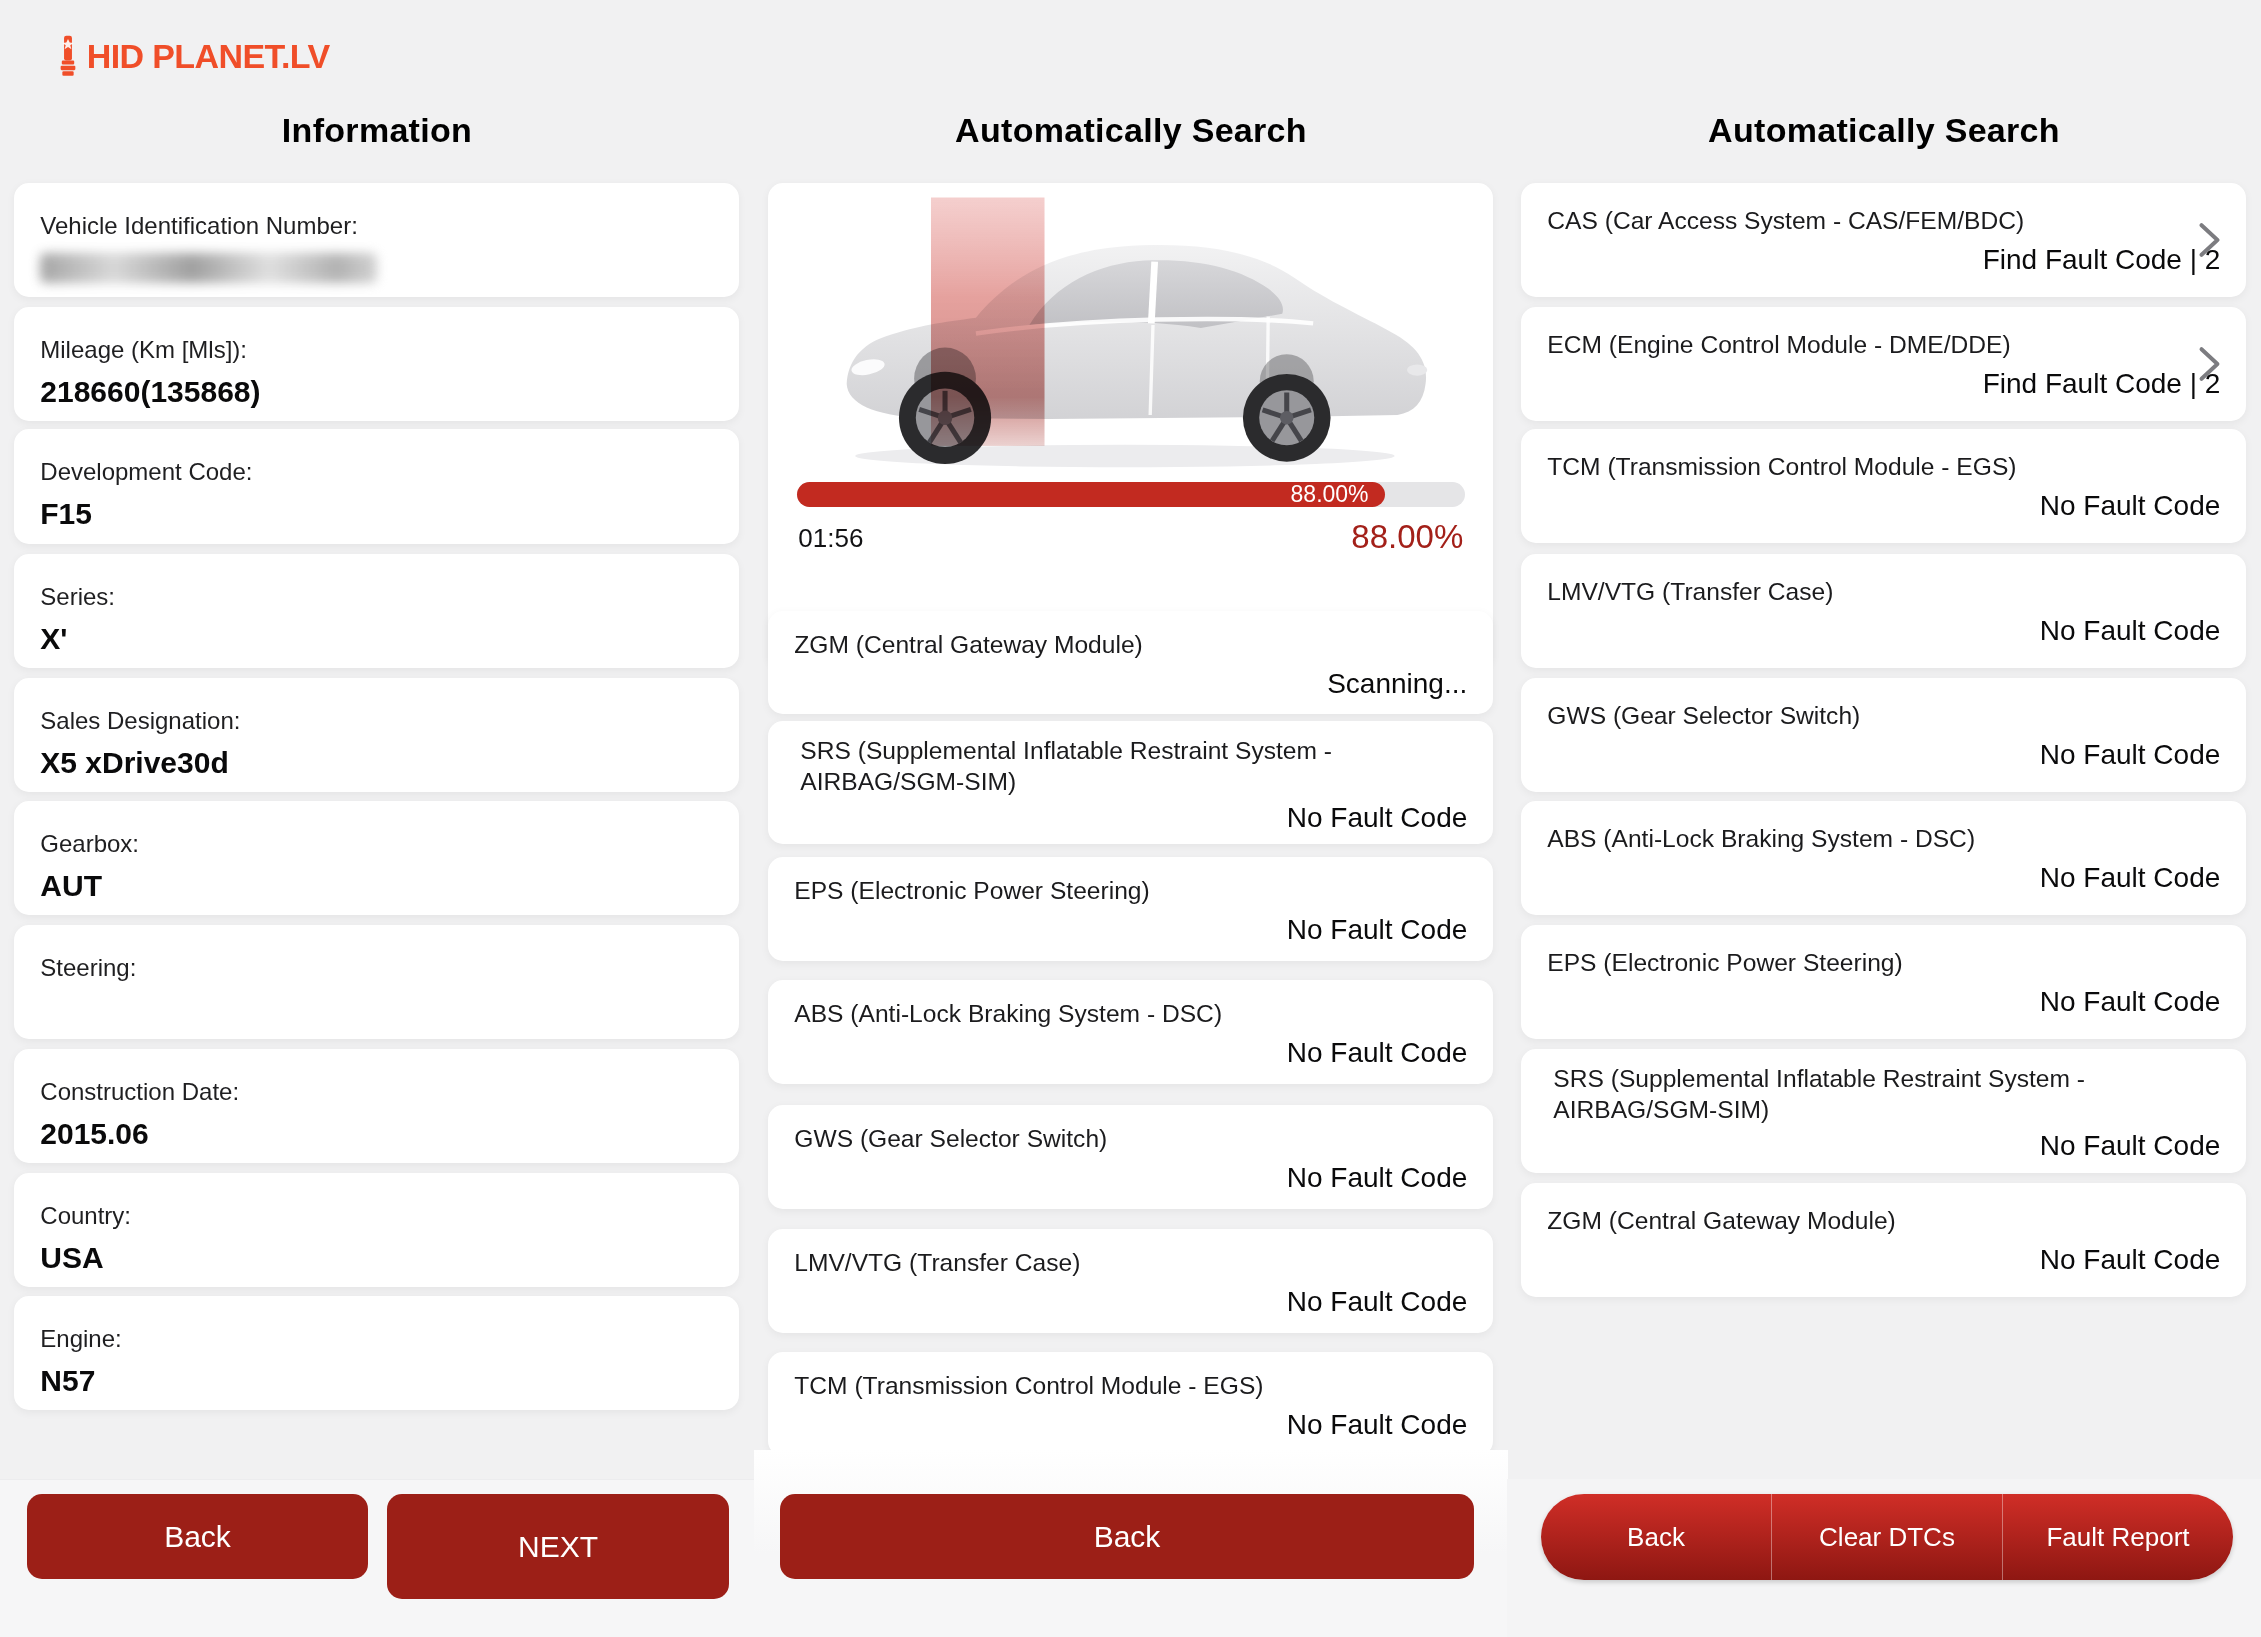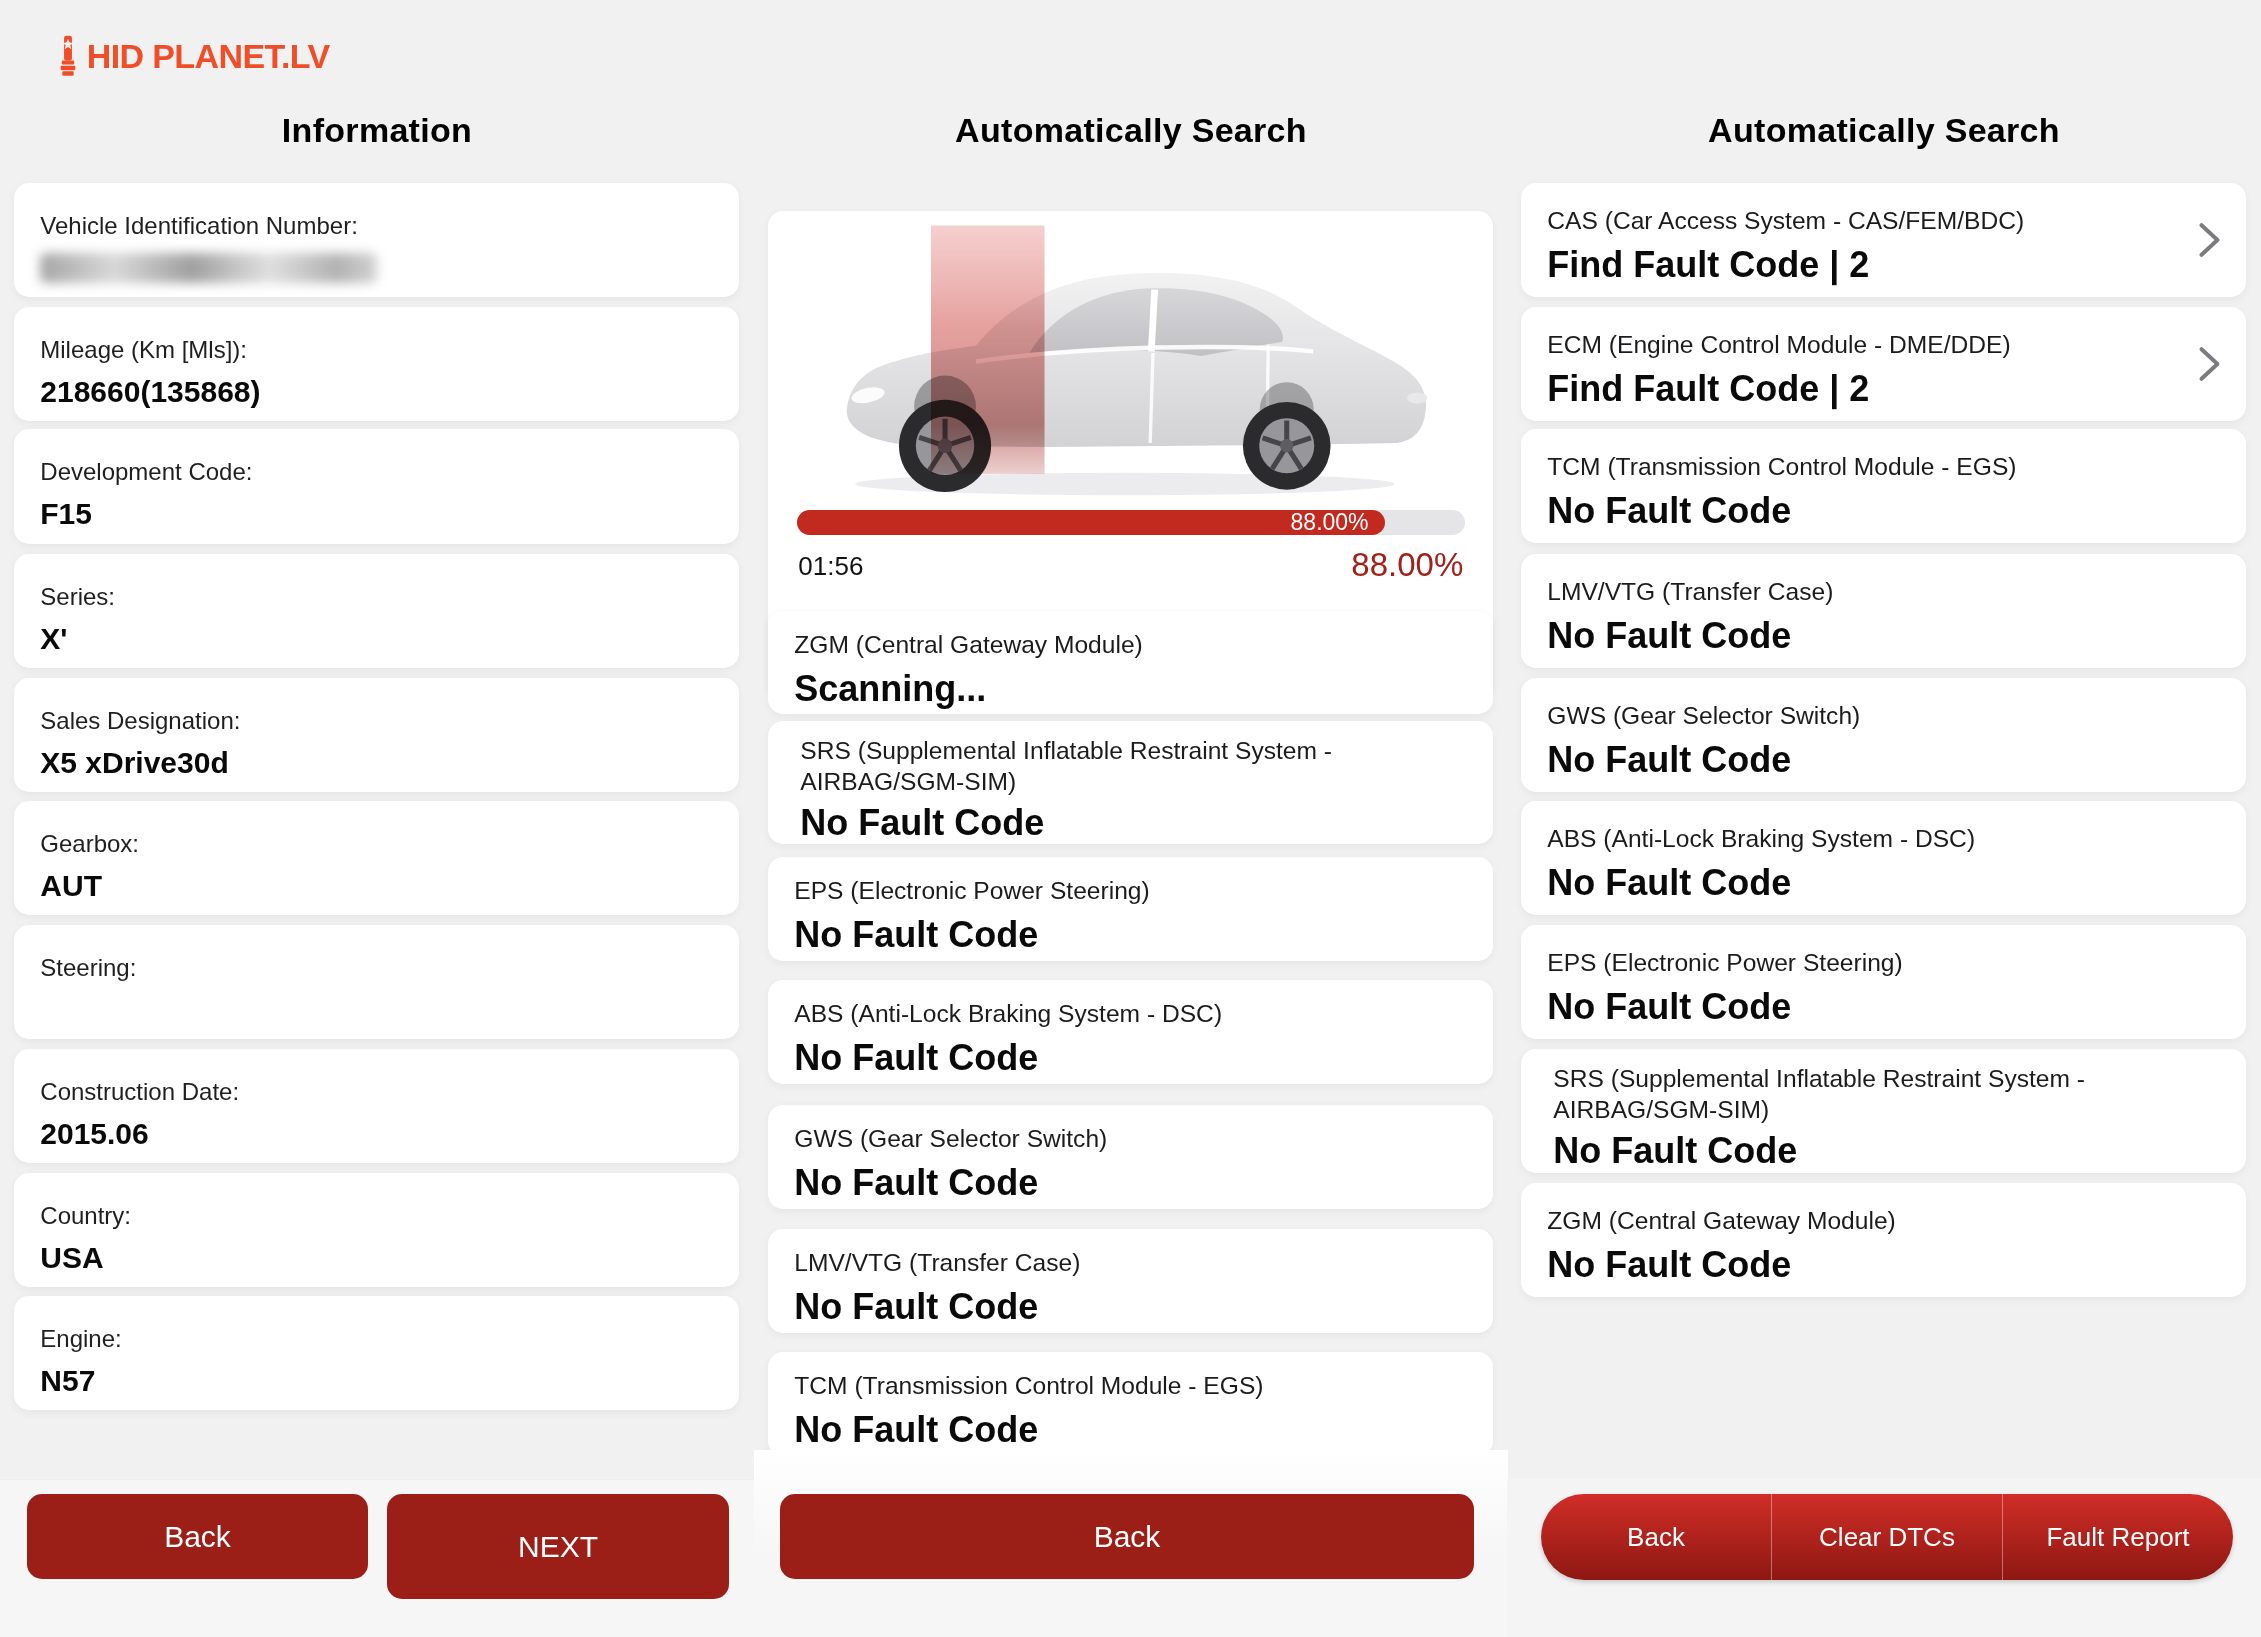--- a/index.html
+++ b/index.html
@@ -33,21 +33,21 @@
   .f-label{font-size:24px;color:#1f1f21;line-height:1.22;}
   .f-value{font-size:30px;font-weight:700;color:#0a0a0b;margin-top:10.3px;line-height:1.12;}
   .blur-bar{
     margin-top:12.6px;width:337px;height:30px;border-radius:5.7px;opacity:.8;
     background:linear-gradient(90deg,#8f8f8f,#cfcfcf 22%,#898989 45%,#d8d8d8 68%,#9f9f9f 88%,#c7c7c7);
     filter:blur(5.1px);
   }
 
   .m-card{padding:18px 26px;}
   .m-title{font-size:24.6px;color:#1b1b1d;line-height:1.3;}
-  .m-status{font-size:36px;font-weight:700;color:#0a0a0b;margin-top:8px;line-height:1.1;}
+  .m-status{font-size:28px;font-weight:400;color:#0a0a0b;margin-top:8px;line-height:1.1;text-align:right;}
   .m-tight{padding-top:15px;padding-left:32px;}
   .m-tight .m-title{line-height:1.25;}
   .m-tight .m-status{margin-top:5.7px;}
 
   .chev{position:absolute;right:24px;top:50%;transform:translateY(-50%);width:25px;height:39px;}
 
   
   .hero{padding:0;overflow:hidden;}
   .car-wrap{position:absolute;left:34px;top:10.3px;width:657px;height:281px;}
   .progress-track{
@@ -151,21 +151,21 @@
 
   <div class="bottom-bar" id="bar-left"></div>
   <div class="btn" style="left:27px;top:1494px;width:341px;height:85px;">Back</div>
   <div class="btn" style="left:387px;top:1494px;width:342px;height:105px;">NEXT</div>
 </div>
 
 <div class="col" id="col-mid">
 
   <div class="col-title">Automatically Search</div>
 
-  <div class="card hero" style="top:183px;height:484px;margin-top:28px;">
+  <div class="card hero" style="top:183px;height:484px;">
     <div class="car-wrap">
       <svg viewBox="0 0 1150 500" width="657" height="281">
         <defs>
           <linearGradient id="bodyGrad" x1="0" y1="0" x2="0" y2="1">
             <stop offset="0" stop-color="#f1f1f2"></stop>
             <stop offset="1" stop-color="#d0d0d3"></stop>
           </linearGradient>
           <linearGradient id="glassGrad" x1="0" y1="0" x2="0" y2="1">
             <stop offset="0" stop-color="#d4d4d7"></stop>
             <stop offset="1" stop-color="#bdbdc1"></stop>

